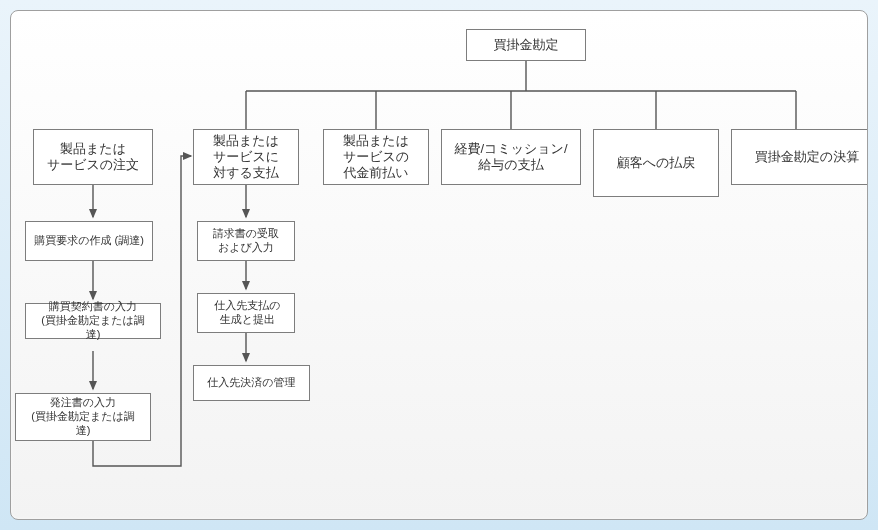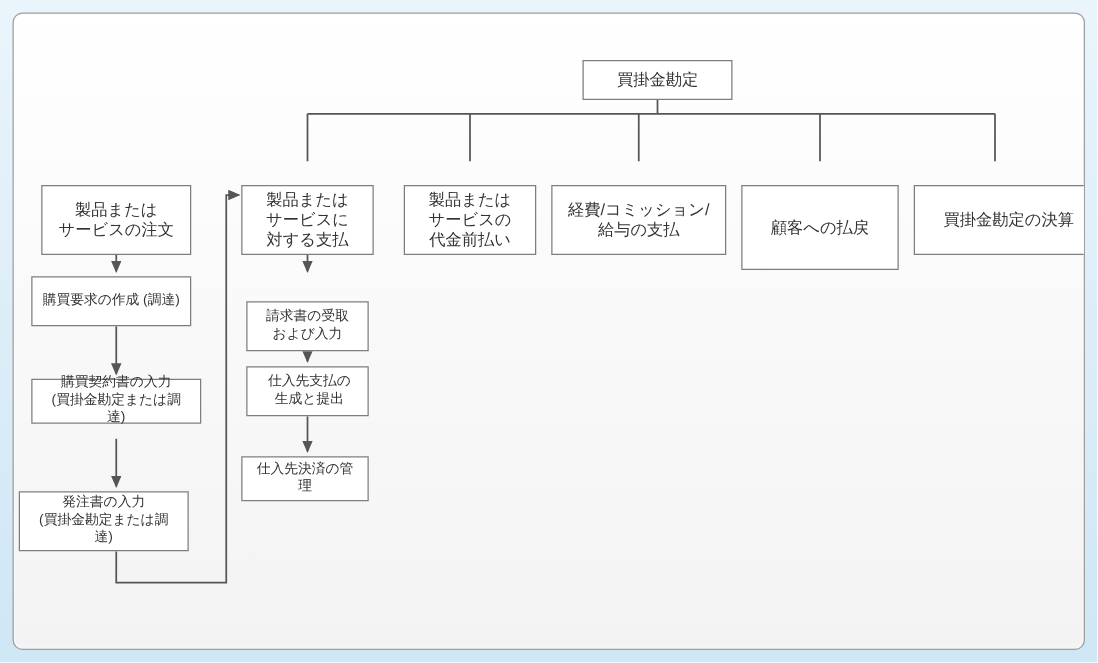--- a/index.html
+++ b/index.html
@@ -39,21 +39,21 @@
     border: 1px solid #7d7d7d;
     box-sizing: border-box;
     display: flex;
     align-items: center;
     justify-content: center;
     text-align: center;
     color: #333;
     line-height: 1.25;
     padding: 4px 8px;
   }
-  .big { font-size: 13px; margin-top: 19px; }
+  .big { font-size: 13px; }
   .small { font-size: 11px; }
 </style>
 </head>
 <body>
 
 <div class="frame">
   <div class="panel">
 
     <svg width="858" height="510">
       <defs>
@@ -90,25 +90,25 @@
 サービスの注文</div>
     <div class="node small" style="left:14px; top:210px; width:128px; height:40px;">購買要求の作成 (調達)</div>
     <div class="node small" style="left:14px; top:292px; width:136px; height:36px; white-space:pre-line;">購買契約書の入力
 (買掛金勘定または調達)</div>
     <div class="node small" style="left:4px; top:382px; width:136px; height:48px; white-space:pre-line;">発注書の入力
 (買掛金勘定または調達)</div>
 
     <div class="node big" style="left:182px; top:118px; width:106px; height:56px; white-space:pre-line;">製品または
 サービスに
 対する支払</div>
-    <div class="node small" style="left:186px; top:210px; width:98px; height:40px; white-space:pre-line;margin-top:20px;">請求書の受取
+    <div class="node small" style="left:186px; top:210px; width:98px; height:40px; white-space:pre-line;">請求書の受取
 および入力</div>
     <div class="node small" style="left:186px; top:282px; width:98px; height:40px; white-space:pre-line;padding-left:11px;">仕入先支払の
 生成と提出</div>
-    <div class="node small" style="left:182px; top:354px; width:102px; height:36px;">仕入先決済の管理</div>
+    <div class="node small" style="left:182px; top:354px; width:117px; height:36px;">仕入先決済の管理</div>
 
     <div class="node big" style="left:312px; top:118px; width:106px; height:56px; white-space:pre-line;">製品または
 サービスの
 代金前払い</div>
 
     <div class="node big" style="left:430px; top:118px; width:140px; height:56px; white-space:pre-line;">経費/コミッション/
 給与の支払</div>
 
     <div class="node big" style="left:582px; top:118px; width:126px; height:68px;">顧客への払戻</div>
 

